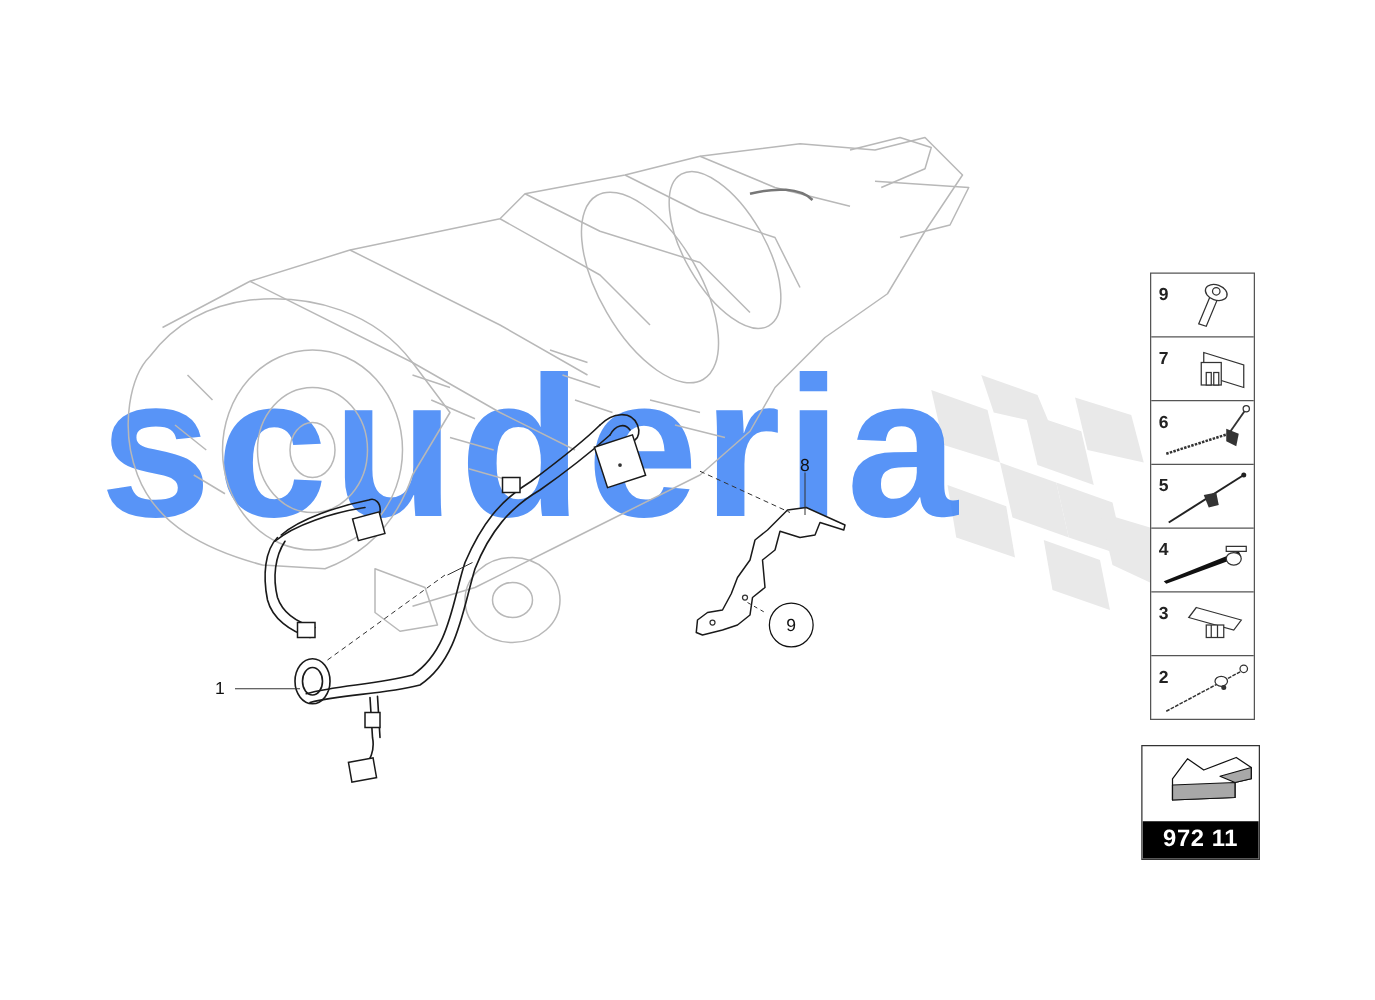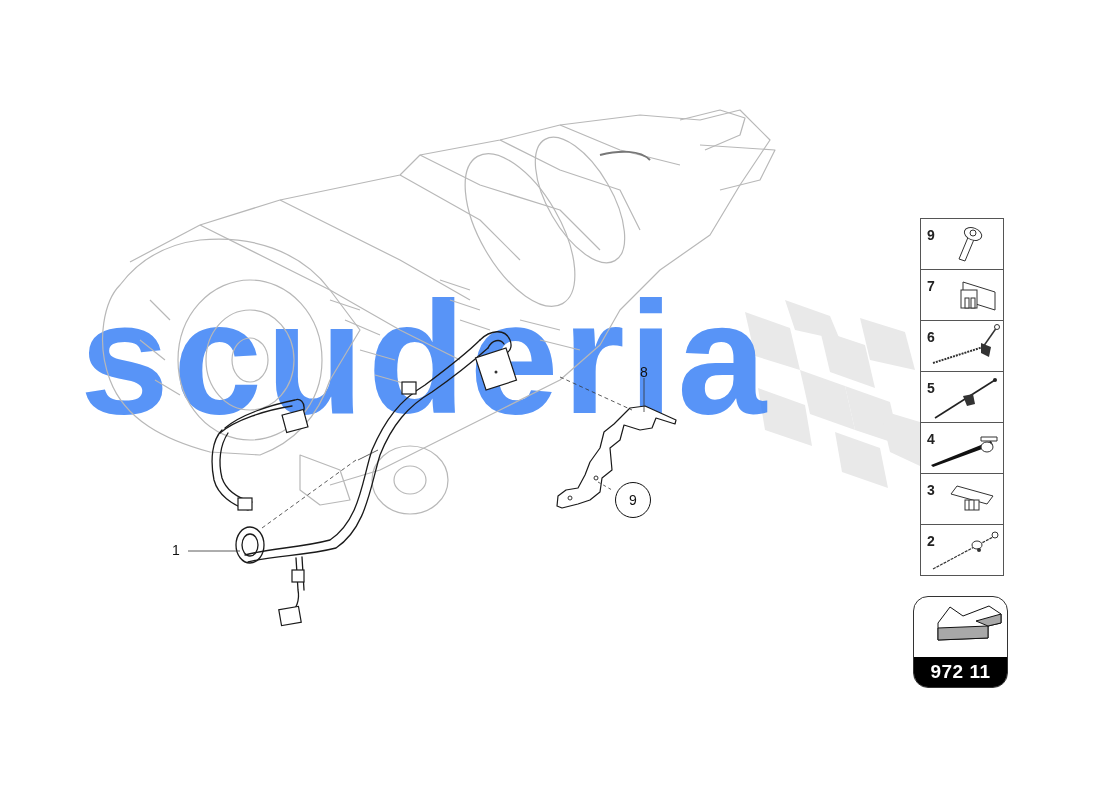--- a/index.html
+++ b/index.html
@@ -35,21 +35,21 @@
     .legend-row {
       position: relative; height: 50px; border-bottom: 1.2px solid #555;
     }
     .legend-row:last-child { border-bottom: none; }
     .legend-num {
       position: absolute; left: 6px; top: 8px; font-size: 14px; font-weight: bold; color: #222;
     }
     .legend-row svg { position: absolute; left: 0; top: 0; }
     .ref-box {
       position: absolute; left: 913px; top: 596px; width: 93px; height: 90px;
-      border: 1.5px solid #333; border-radius: 15px; overflow: hidden; background: #fff;
+      border: 1.5px solid #333; border-radius: 0; overflow: hidden; background: #fff;
     }
     .ref-number {
       position: absolute; left: 0; right: 0; bottom: 0; height: 30px; background: #000; color: #fff;
       font-size: 19px; font-weight: bold; display: flex; align-items: center; justify-content: center;
       letter-spacing: 0.5px;
     }
   </style>
 </head>
 <body>
 

